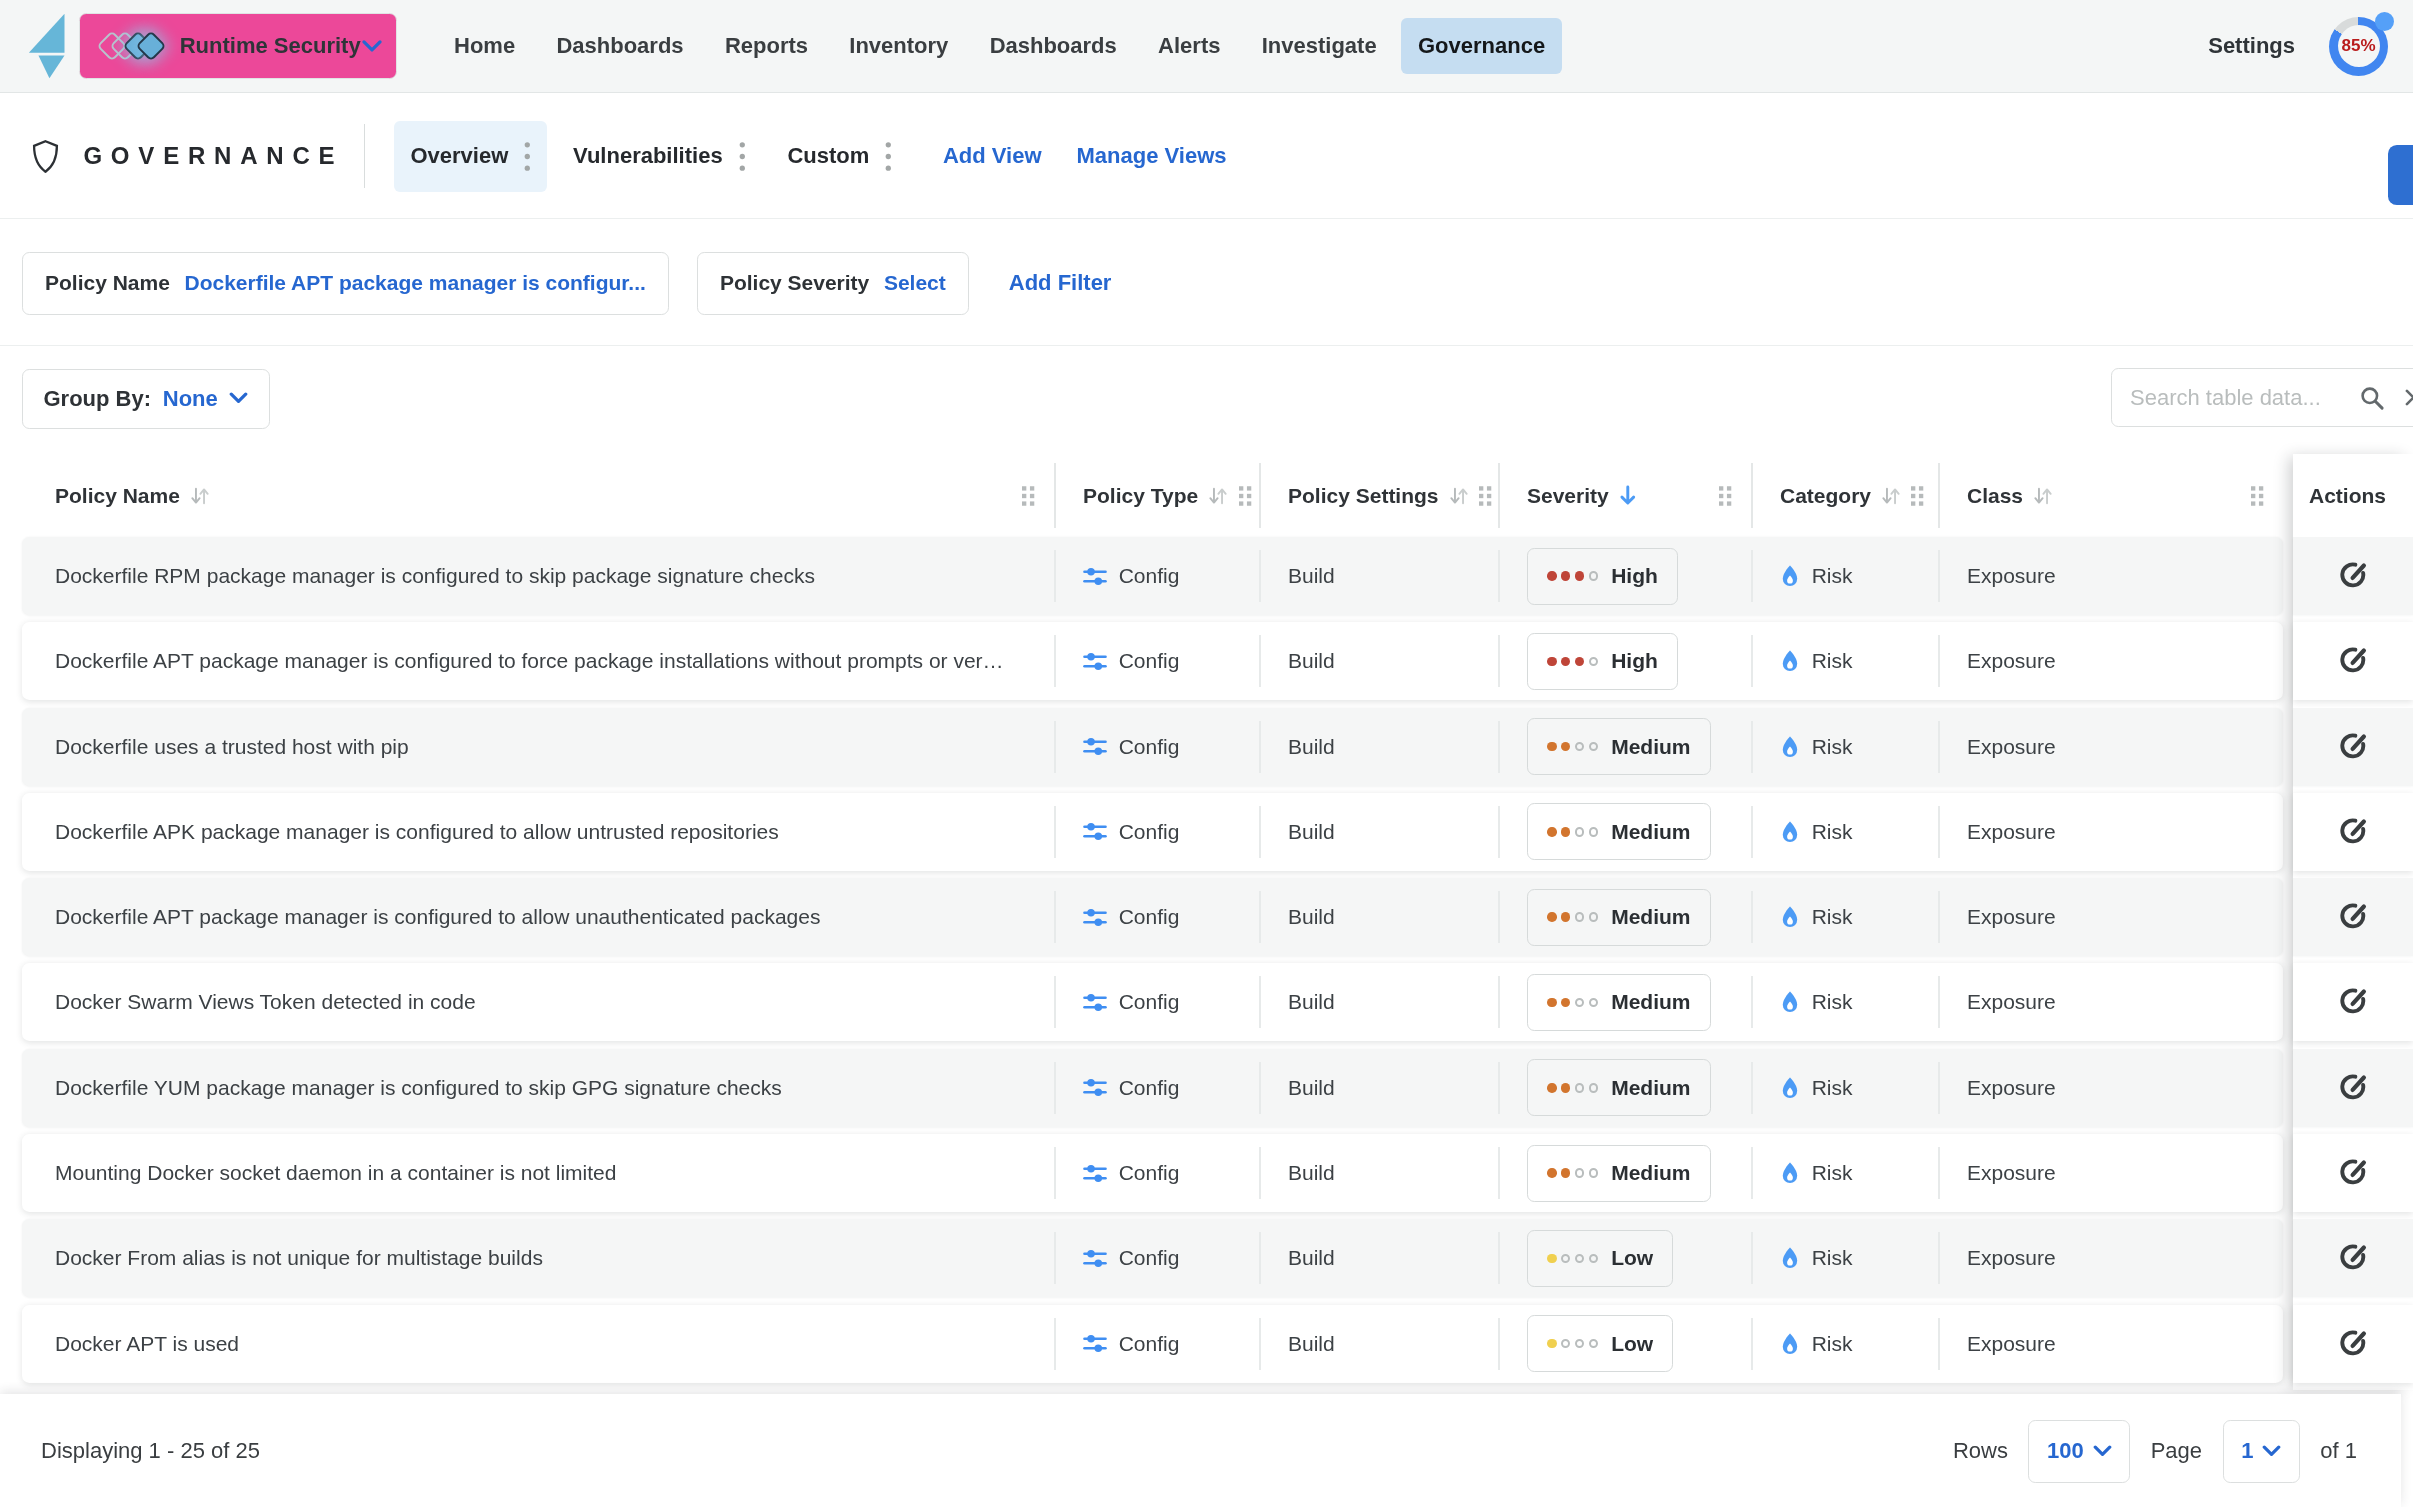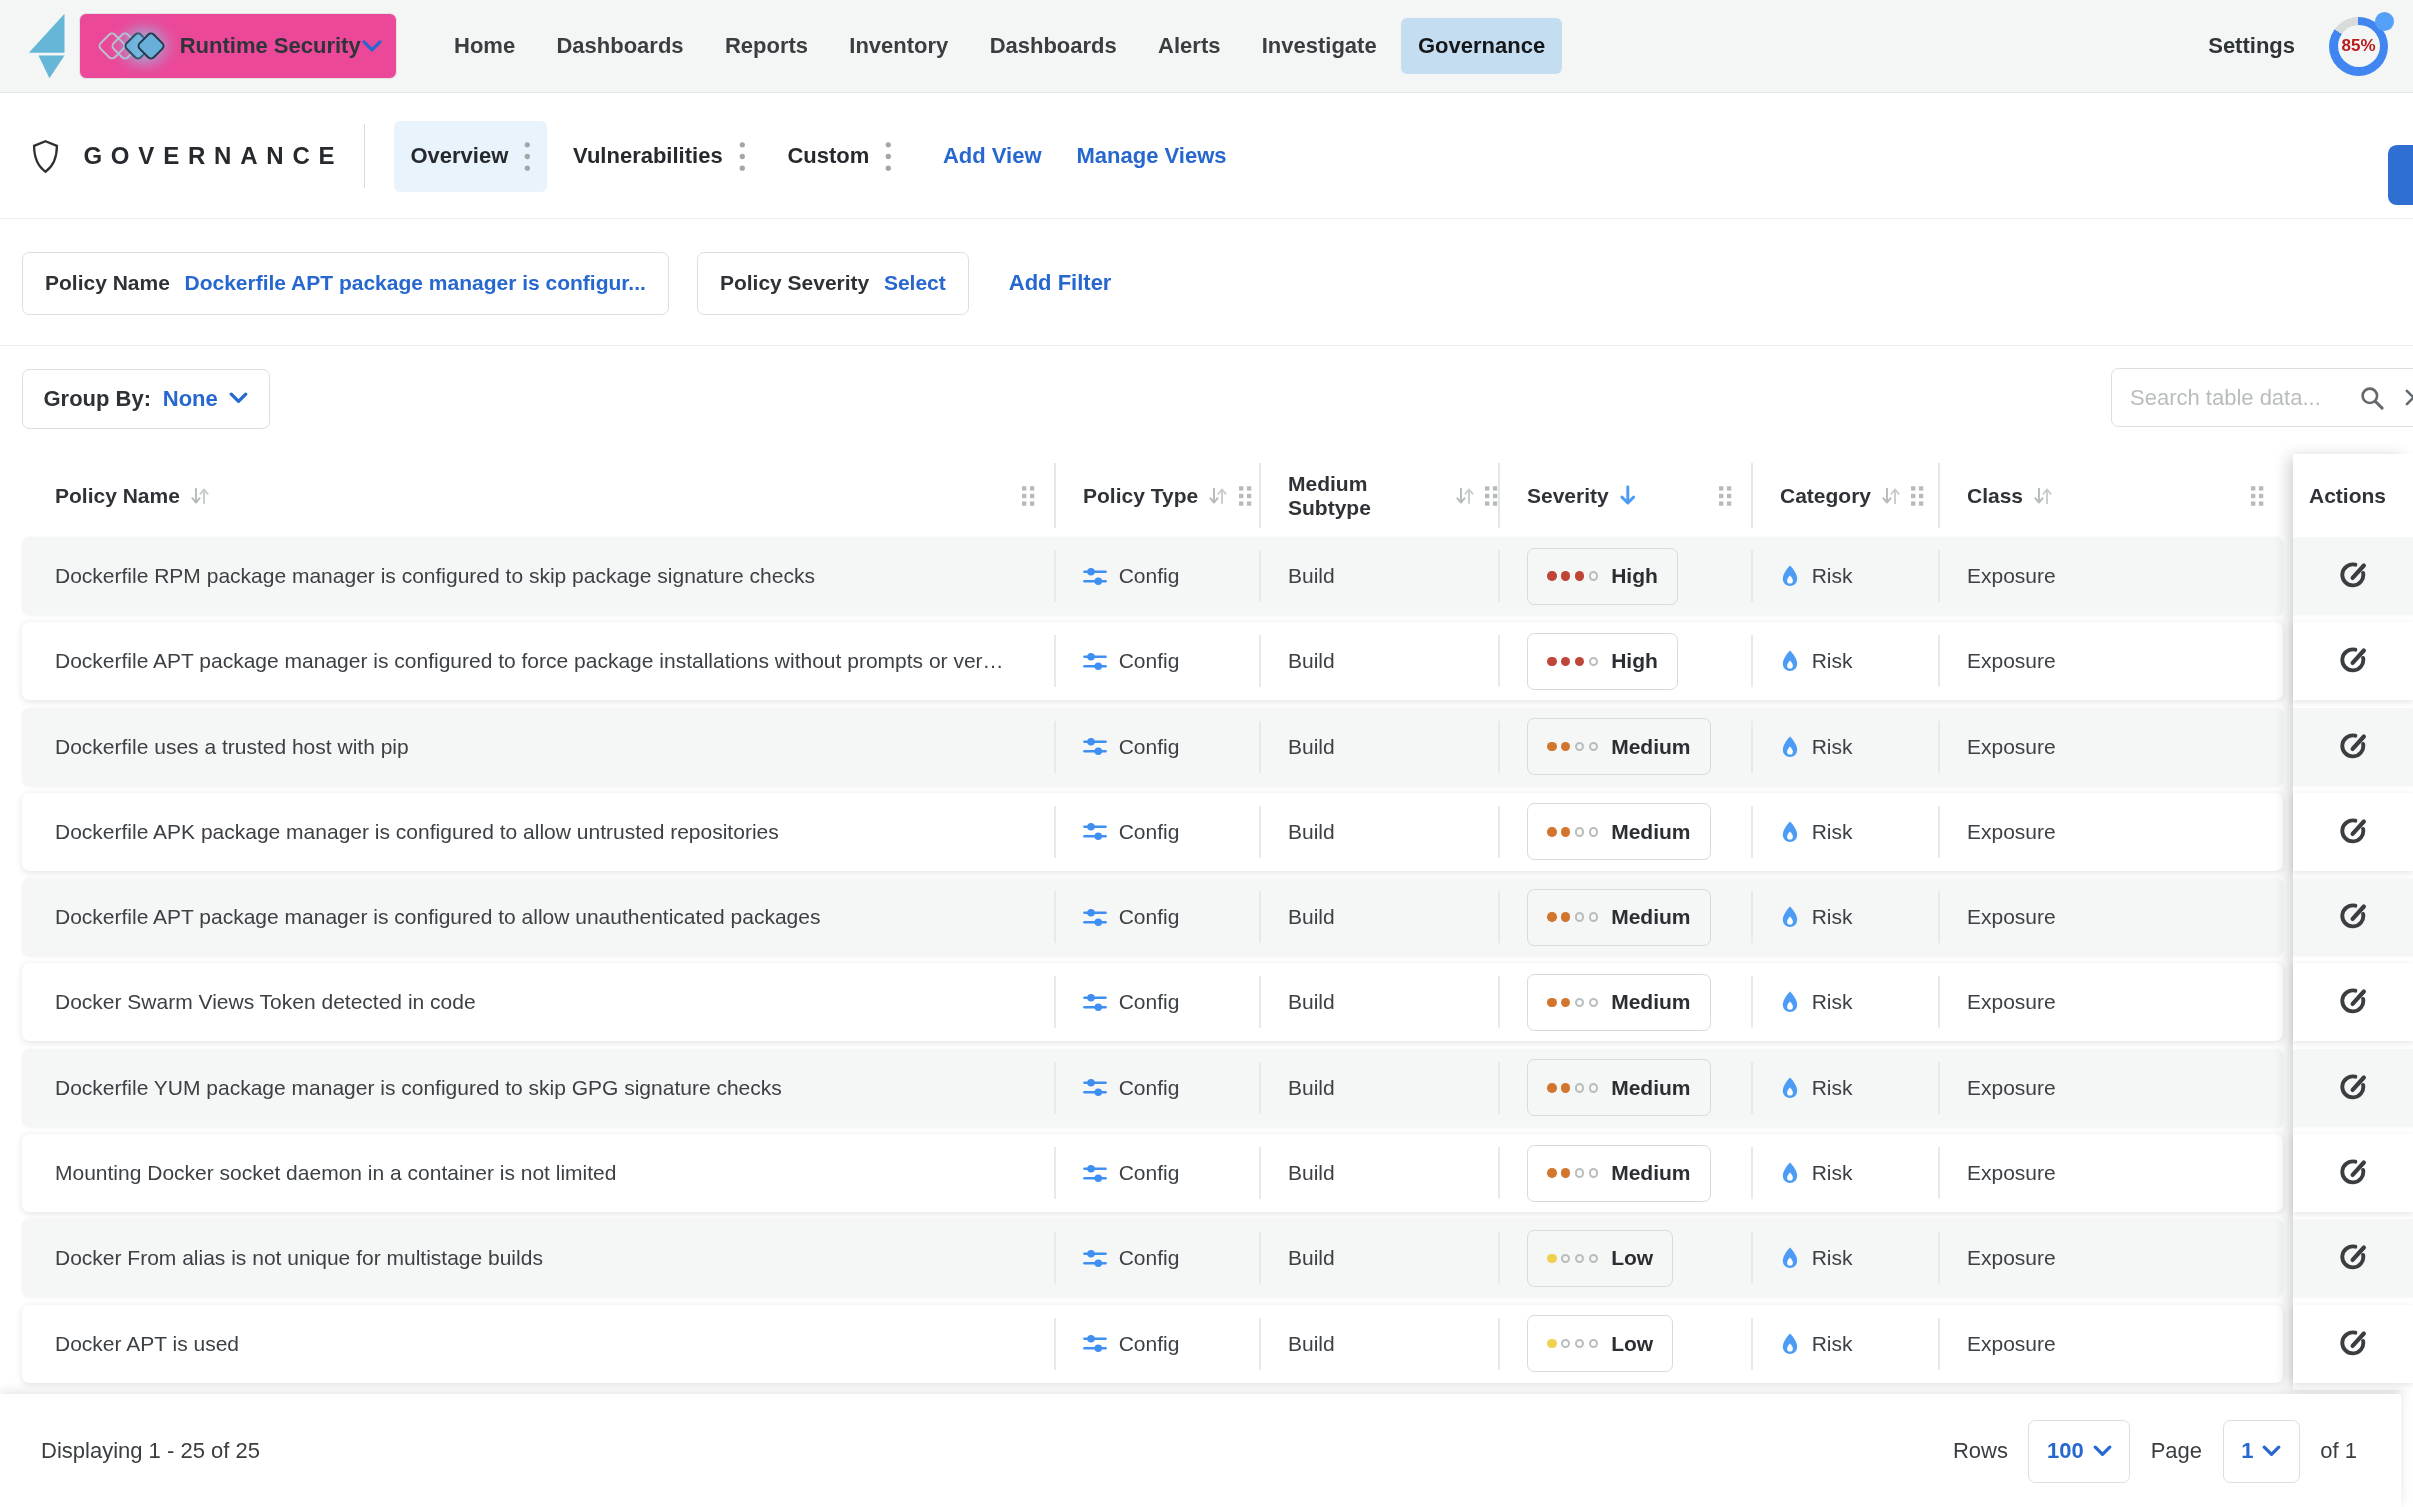--- a/index.html
+++ b/index.html
@@ -263,21 +263,21 @@
               <rect x="11" y="0" width="6" height="6"></rect>
               <rect x="0" y="10.5" width="6" height="6"></rect>
               <rect x="11" y="10.5" width="6" height="6"></rect>
               <rect x="0" y="21" width="6" height="6"></rect>
               <rect x="11" y="21" width="6" height="6"></rect>
             </g>
           </svg>
       </span>
     </div>
     <div class="hcell">
-      <span>Medium Subtype</span>
+      <span>Policy Settings</span>
       <span class="icon-gap">
         <svg width="20" height="22" viewBox="0 0 27 30">
             <path d="M8,5 V23 M3,18 L8,24 L13,18" fill="none" stroke="#b6babb" stroke-width="2.6" stroke-linecap="round" stroke-linejoin="round"></path>
             <path d="M19,25 V7 M14,12 L19,6 L24,12" fill="none" stroke="#c9cdcd" stroke-width="2.6" stroke-linecap="round" stroke-linejoin="round"></path>
           </svg>
       </span>
       <span class="icon-gap">
         <svg width="13" height="20" viewBox="0 0 18 27">
             <g fill="#b6babb">
               <rect x="0" y="0" width="6" height="6"></rect>

